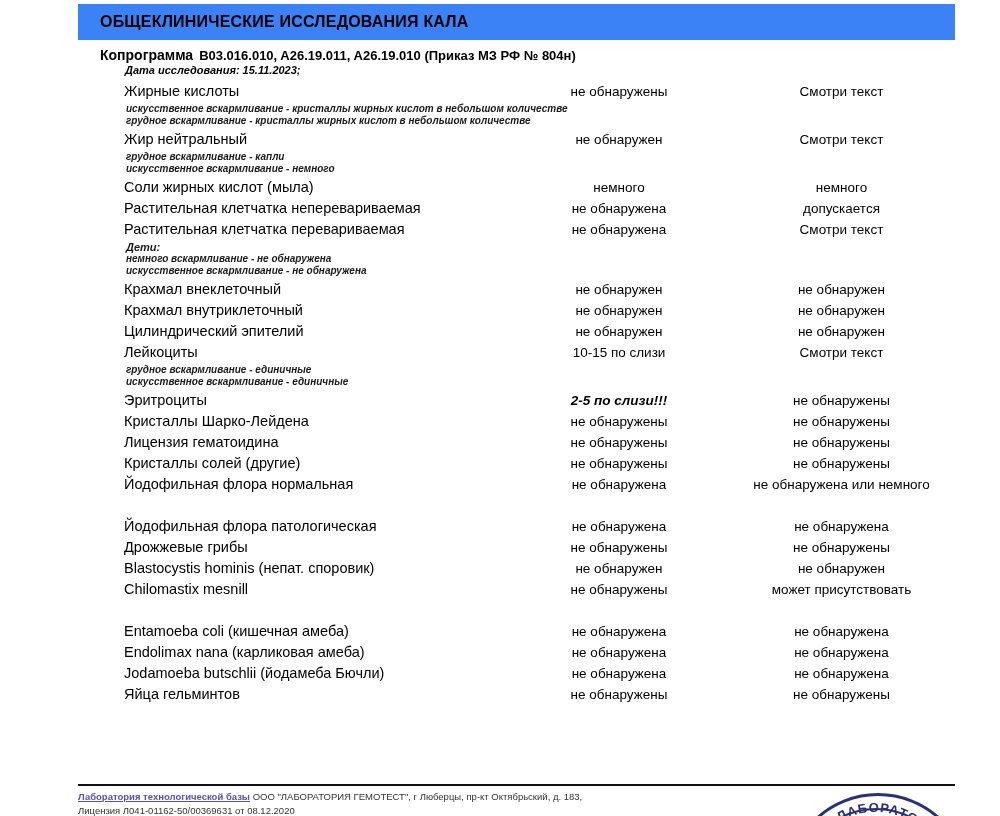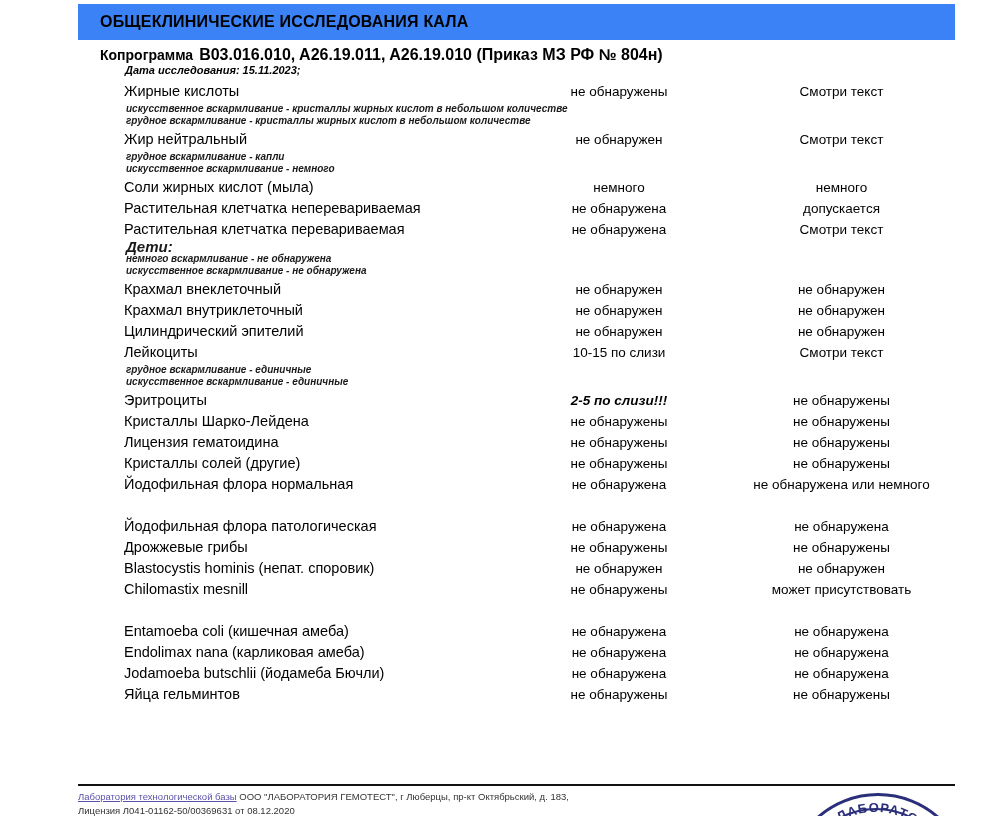--- a/index.html
+++ b/index.html
@@ -48,21 +48,21 @@
     position: absolute;
     left: 100px;
     top: 46px;
     white-space: nowrap;
   }
   .test-heading .name {
     font-size: 14px;
     font-weight: bold;
   }
   .test-heading .codes {
-    font-size: 16px;
+    font-size: 13px;
     font-weight: bold;
     margin-left: 6px;
   }
   .test-date {
     position: absolute;
     left: 125px;
     top: 64px;
     font-size: 11px;
     font-style: italic;
     font-weight: bold;
@@ -122,21 +122,21 @@
   }
   .notes .note {
     font-size: 10px;
     font-style: italic;
     font-weight: bold;
     line-height: 12px;
     white-space: nowrap;
     color: #1a1a1a;
   }
   .notes .note.head {
-    font-size: 15px;
+    font-size: 11px;
   }
 
   
   .footer-rule {
     position: absolute;
     left: 78px;
     top: 784px;
     width: 877px;
     height: 2px;
     background: #111111;
@@ -146,21 +146,21 @@
     left: 78px;
     top: 790px;
     width: 700px;
     font-size: 9.5px;
     line-height: 13px;
     color: #333333;
   }
   .footer .lab-link {
     color: #5a52a8;
     text-decoration: underline;
-    font-weight: normal;
+    font-weight: bold;
   }
   .footer .org { color: #333; }
   .footer .line2 { display: block; margin-top: 1px; }
 
   
   .stamp {
     position: absolute;
     left: 786px;
     top: 793px;
     width: 178px;

